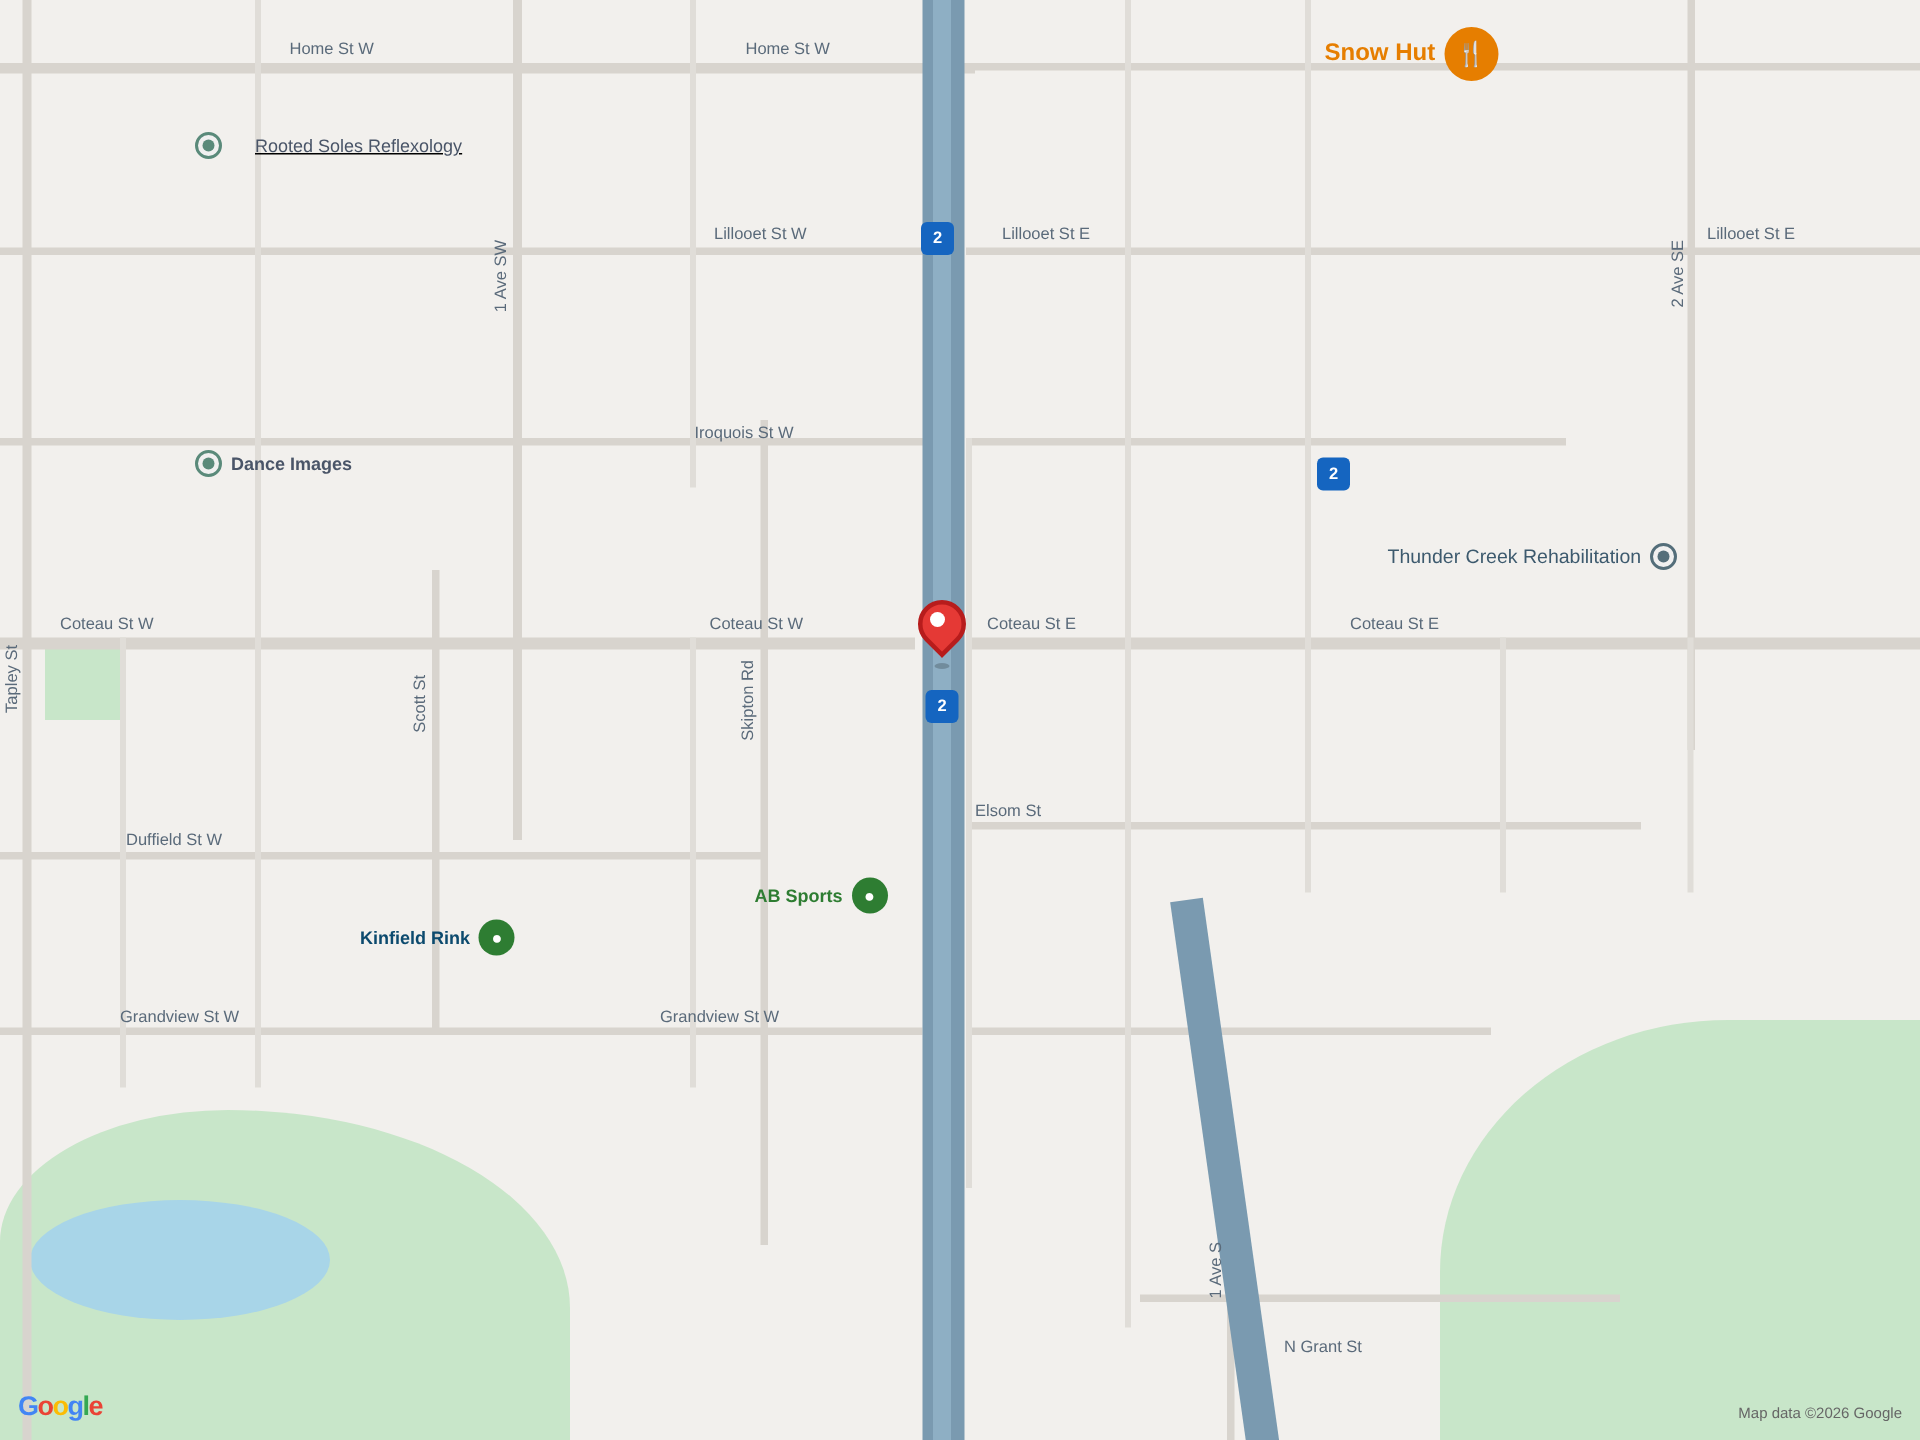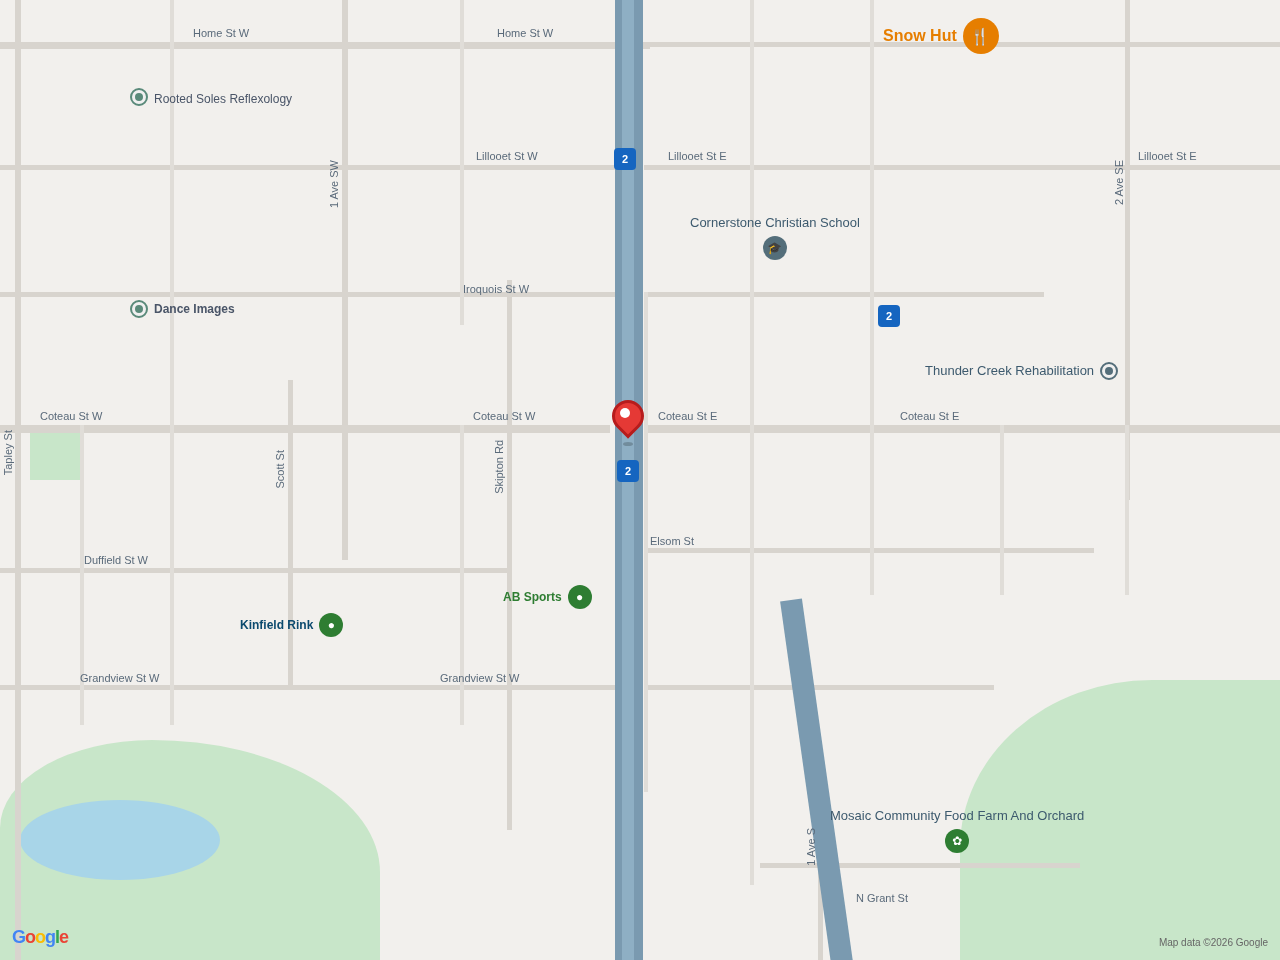--- a/index.html
+++ b/index.html
@@ -282,64 +282,52 @@
   <div class="map-label map-label-road" style="top:450px; left:274px; writing-mode: vertical-rl; transform: rotate(180deg);">Scott St</div>
   <div class="map-label map-label-road" style="top:440px; left:493px; writing-mode: vertical-rl; transform: rotate(180deg);">Skipton Rd</div>
   <div class="map-label map-label-road" style="top:160px; left:1113px; writing-mode: vertical-rl; transform: rotate(180deg);">2 Ave SE</div>
   <div class="map-label map-label-road" style="top:828px; left:805px; writing-mode: vertical-rl; transform: rotate(180deg);">1 Ave S</div>
 
   <div class="snow-hut-marker">
     <span class="snow-hut-text">Snow Hut</span>
     <div class="snow-hut-icon">🍴</div>
   </div>
 
-  <div style="position:absolute; top:88px; left:130px; display:flex; align-items:flex-end; gap:6px;">
+  <div style="position:absolute; top:88px; left:130px; display:flex; align-items:center; gap:22px;text-decoration:underline;">
     <div class="place-marker-outer">
         <div class="place-marker-inner"></div>
       </div>
     <span class="map-label" style="position:static;">Rooted Soles Reflexology</span>
   </div>
 
   <div style="position:absolute; top:300px; left:130px; display:flex; align-items:center; gap:6px;">
     <div class="place-marker-outer">
         <div class="place-marker-inner"></div>
       </div>
     <span class="map-label" style="position:static;font-weight:bold;">Dance Images</span>
   </div>
 
-  <div style="position:absolute; top:215px; left:690px; text-align:center;">
-    <div class="place-label" style="position:static;">Cornerstone Christian School</div>
-    <div style="display:flex; justify-content:center; margin-top:4px;">
-      <div class="school-marker">🎓</div>
-    </div>
-  </div>
 
   <div style="position:absolute; top:362px; left:925px; display:flex; align-items:center; gap:6px;">
     <div class="place-label" style="position:static; text-align:left; font-size:13px; color:#3d5a6e;">Thunder Creek Rehabilitation</div>
     <div class="tc-marker">
         <div class="tc-inner"></div>
       </div>
   </div>
 
   <div style="position:absolute; top:585px; left:503px; display:flex; align-items:center; gap:6px;">
     <span class="map-label" style="position:static; font-weight:600; color:#2e7d32;">AB Sports</span>
     <div class="green-marker">●</div>
   </div>
 
   <div style="position:absolute; top:613px; left:240px; display:flex; align-items:center; gap:6px;">
     <span class="map-label" style="position:static; font-weight:700; color:#0c4a6e;">Kinfield Rink</span>
     <div class="green-marker">●</div>
   </div>
 
-  <div style="position:absolute; top:808px; left:830px; text-align:center;">
-    <div class="place-label" style="position:static; font-size:13px;">Mosaic Community Food Farm And Orchard</div>
-    <div style="display:flex; justify-content:center; margin-top:4px;">
-      <div class="green-marker">✿</div>
-    </div>
-  </div>
 
   <div class="location-pin">
     <div style="position:relative; width:32px; height:40px;">
       <div style="
         width:32px; height:32px;
         background:#e53935;
         border-radius:50% 50% 50% 0;
         transform: rotate(-45deg);
         border: 3px solid #b71c1c;
         position:absolute; top:0; left:0;

